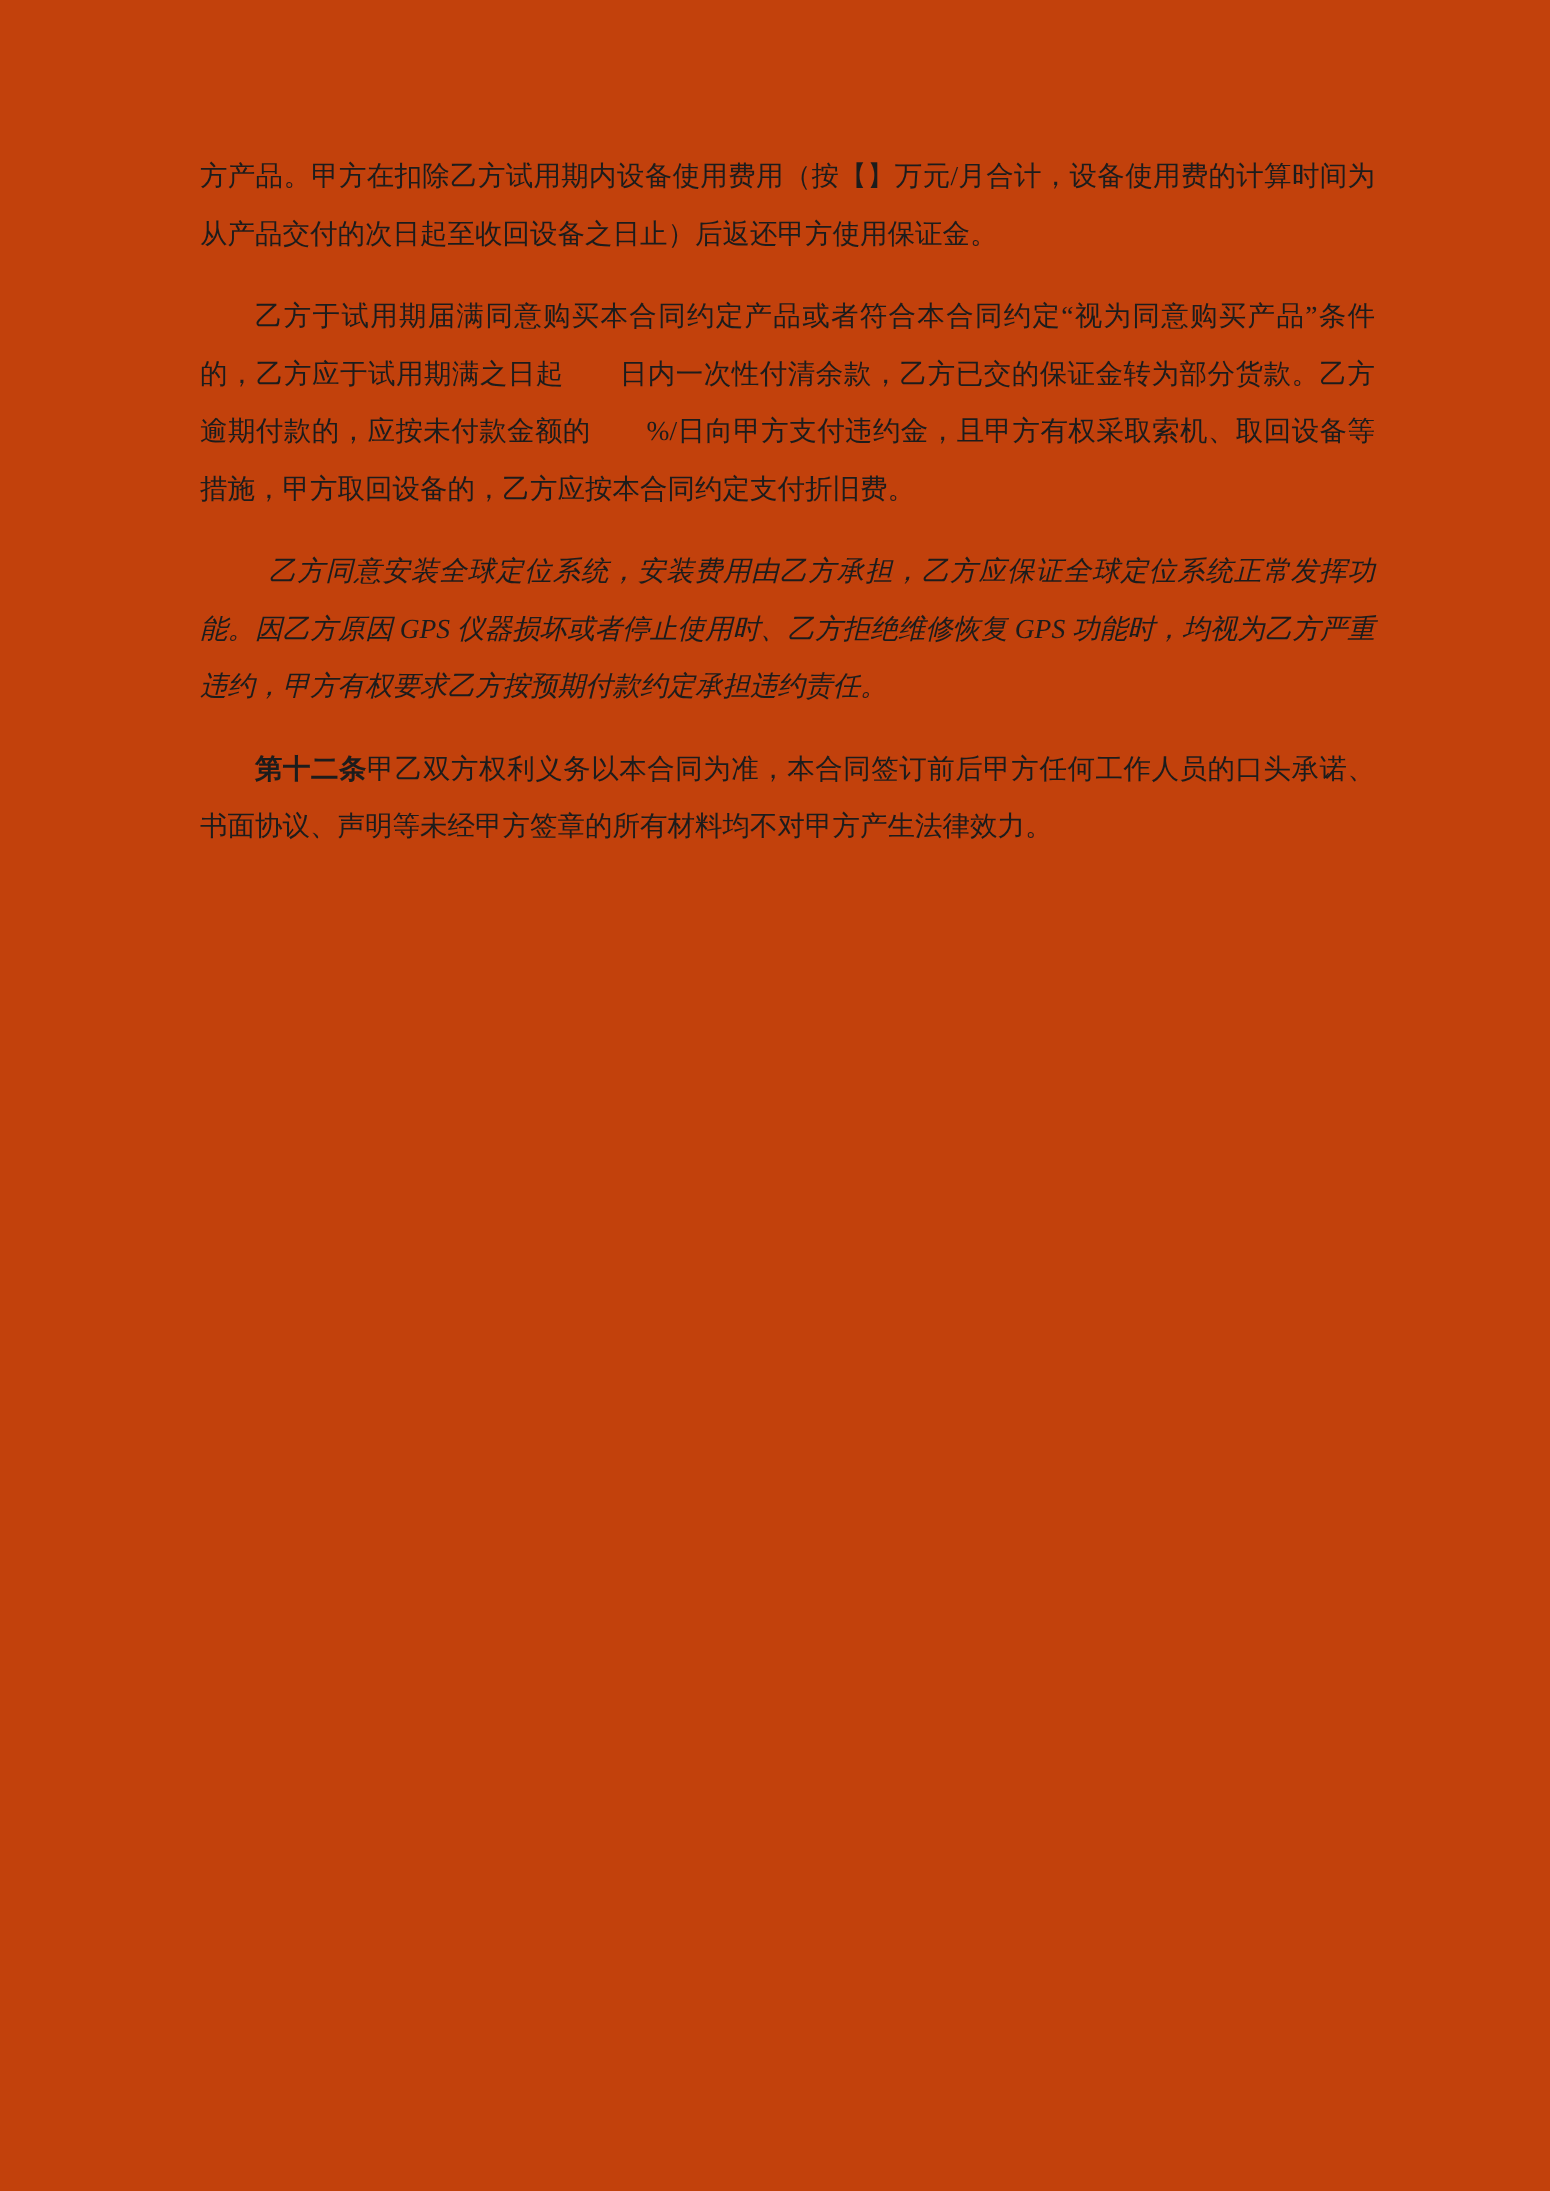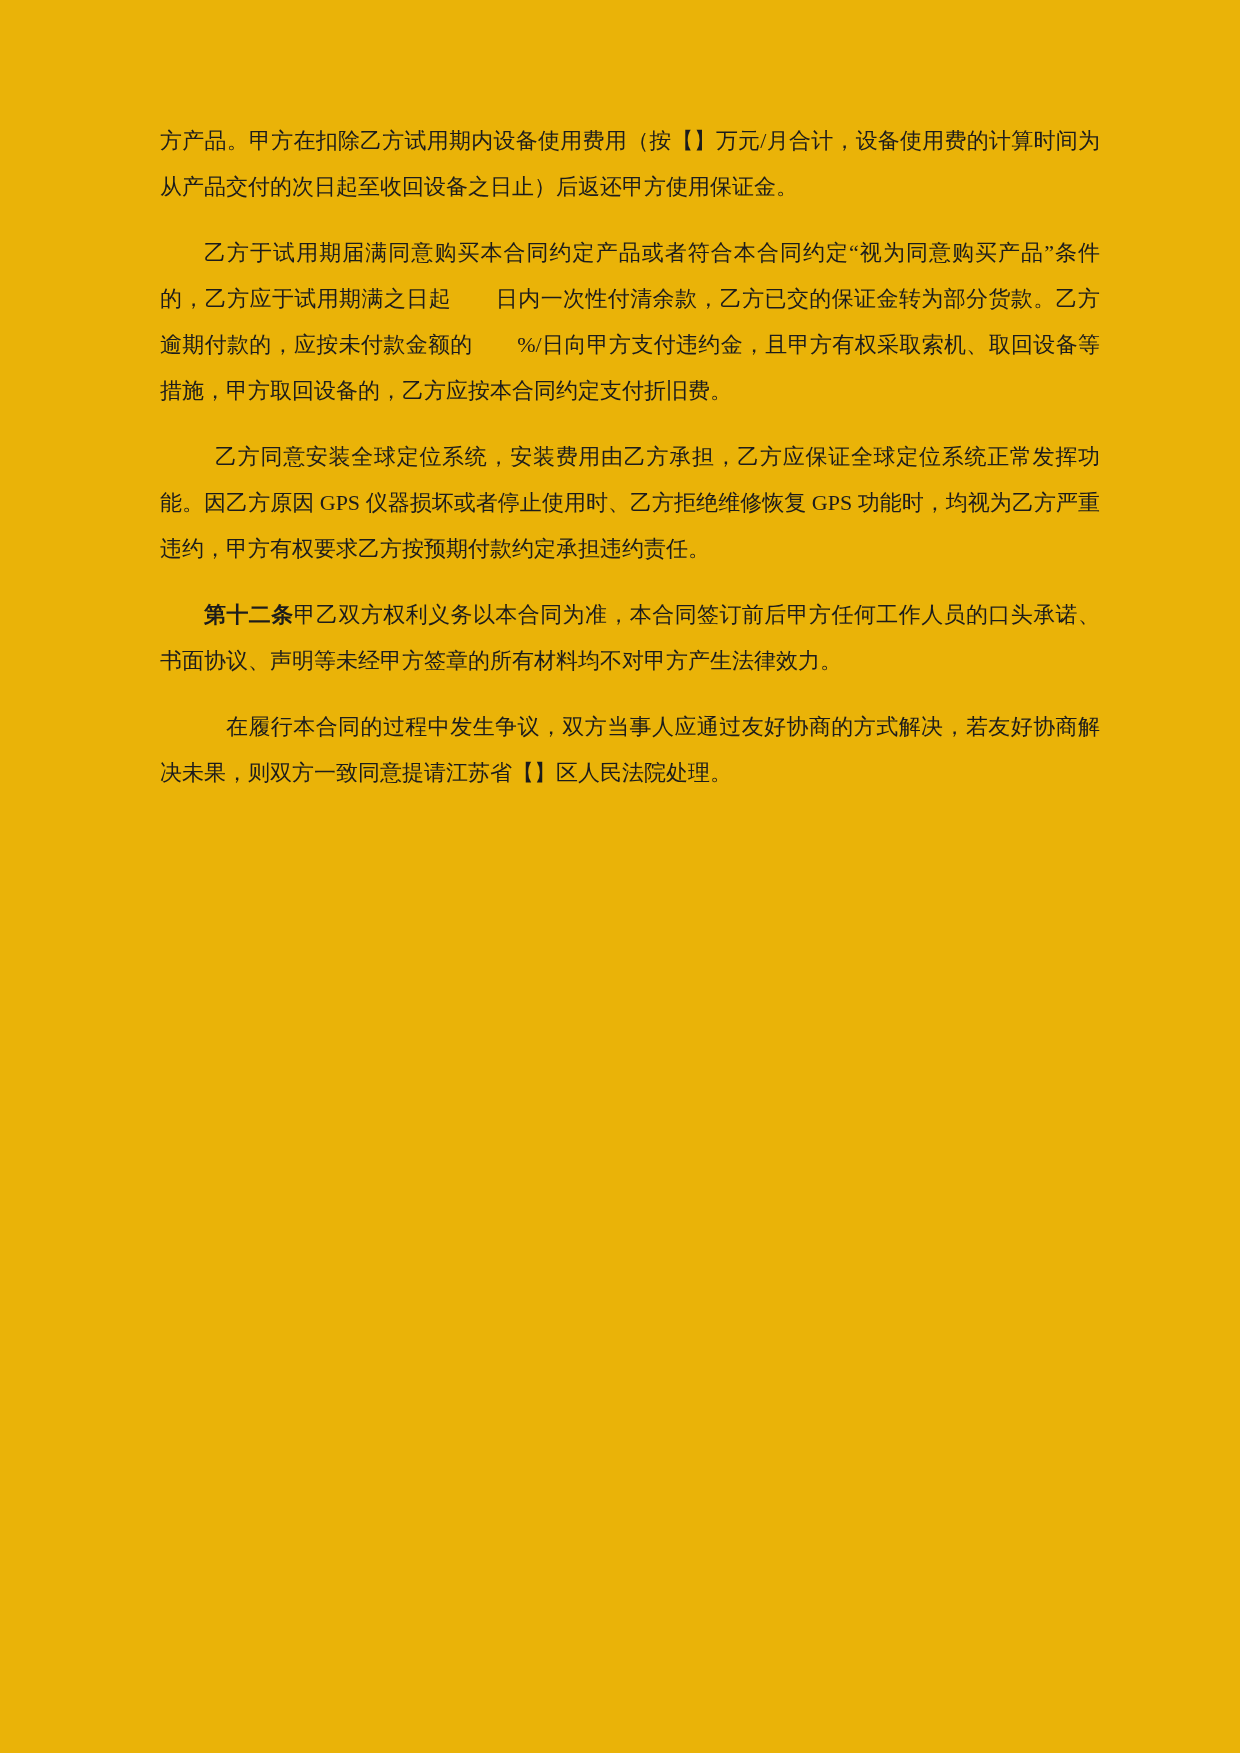--- a/index.html
+++ b/index.html
@@ -5,39 +5,39 @@
   html, body {
     margin: 0;
     padding: 0;
     background: #ffffff;
   }
   .page {
     position: relative;
     width: 1240px;
     height: 1753px;
     margin: 0 auto;
-    background: #eab308;
+    background: #c2410c;
     overflow: hidden;
     box-sizing: border-box;
     padding: 118px 140px 0 160px;
   }
   .content {
     width: 940px;
     color: #1c1c1c;
     font-family: "Liberation Serif", "DejaVu Serif", serif;
     font-size: 22px;
     line-height: 46px;
     text-align: justify;
   }
   .para {
     margin: 0 0 20px 0;
     text-indent: 2em;
   }
   .para.no-indent  { text-indent: 0; }
-  .para.indent-25  { text-indent: 2.5em; }
+  .para.indent-25  { text-indent: 2.5em; font-style: italic; }
   .para.indent-3   { text-indent: 3em; }
   .para.indent-35  { text-indent: 3.5em; }
   .clause-label {
     font-family: "Liberation Sans", "DejaVu Sans", sans-serif;
     font-weight: 700;
     white-space: pre-wrap;
   }
   .para-text { white-space: pre-wrap; }
 </style>
 </head>
@@ -51,17 +51,16 @@
 
 
     <p class="para"><span class="clause-label"></span><span class="para-text">乙方于试用期届满同意购买本合同约定产品或者符合本合同约定“视为同意购买产品”条件的，乙方应于试用期满之日起　　日内一次性付清余款，乙方已交的保证金转为部分货款。乙方逾期付款的，应按未付款金额的　　%/日向甲方支付违约金，且甲方有权采取索机、取回设备等措施，甲方取回设备的，乙方应按本合同约定支付折旧费。</span></p>
 
 
     <p class="para indent-25"><span class="clause-label"></span><span class="para-text">乙方同意安装全球定位系统，安装费用由乙方承担，乙方应保证全球定位系统正常发挥功能。因乙方原因 GPS 仪器损坏或者停止使用时、乙方拒绝维修恢复 GPS 功能时，均视为乙方严重违约，甲方有权要求乙方按预期付款约定承担违约责任。</span></p>
 
 
     <p class="para"><span class="clause-label">第十二条</span><span class="para-text">甲乙双方权利义务以本合同为准，本合同签订前后甲方任何工作人员的口头承诺、书面协议、声明等未经甲方签章的所有材料均不对甲方产生法律效力。</span></p>
 
-    <p class="para indent-3"><span class="clause-label"></span><span class="para-text">在履行本合同的过程中发生争议，双方当事人应通过友好协商的方式解决，若友好协商解决未果，则双方一致同意提请江苏省【】区人民法院处理。</span></p>
 
 
   </div>
 </div>
 
 </body></html>

